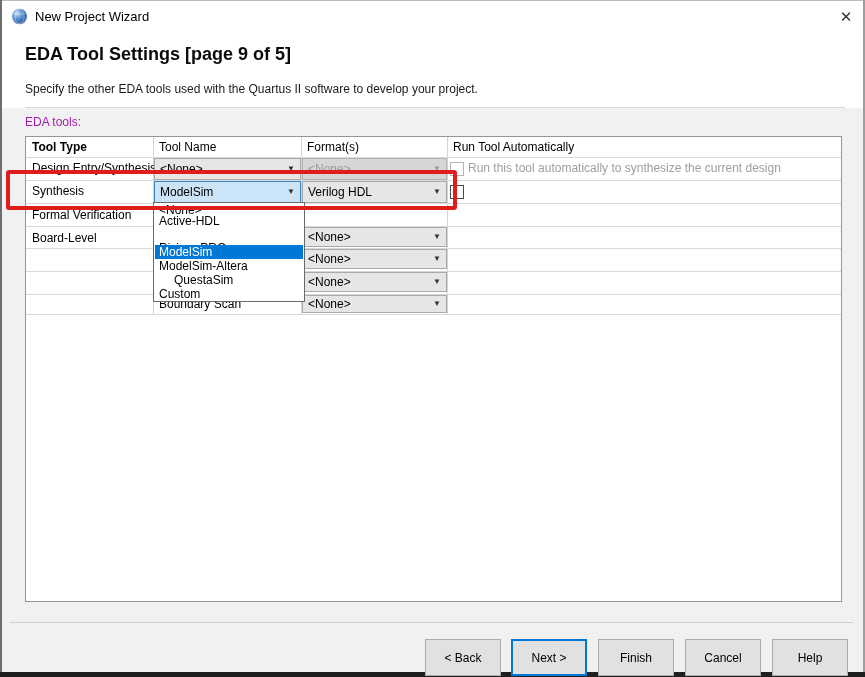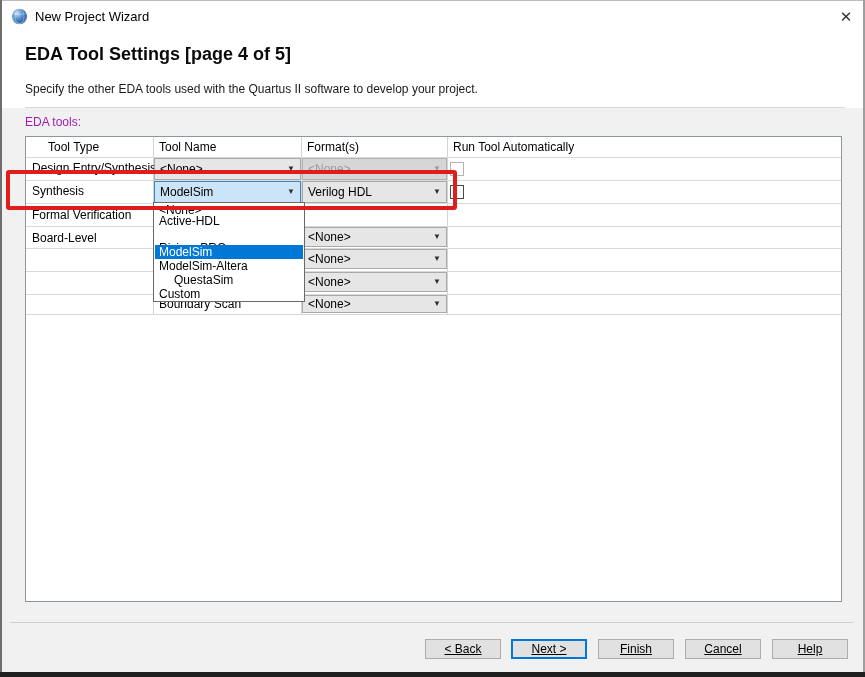--- a/index.html
+++ b/index.html
@@ -48,22 +48,22 @@
   .dd-list{left:153px;top:202px;width:152px;height:100px;background:#ffffff;border:1px solid #696969;
     box-sizing:border-box;z-index:5;}
   .dd-item{position:absolute;left:1px;right:1px;height:14px;line-height:14px;padding-left:4px;
     font-size:12px;color:#000;white-space:nowrap;}
   .dd-item.selected{background:#0078d7;color:#ffffff;}
   
   .annotation{left:6px;top:170px;width:451px;height:40px;border:4px solid #e01d1d;border-radius:3px;
     box-sizing:border-box;z-index:9;pointer-events:none;}
   
   .sep2{left:10px;top:622px;width:843px;height:1px;background:#cfcfcf;}
-  .btn{top:639px;width:76px;height:20px;background:#e1e1e1;border:1px solid #adadad;box-sizing:border-box;
-    display:flex;align-items:center;justify-content:center;font-size:12px;color:#000;text-decoration:underline;}
+  .btn{top:639px;width:76px;height:37px;background:#e1e1e1;border:1px solid #adadad;box-sizing:border-box;
+    display:flex;align-items:center;justify-content:center;font-size:12px;color:#000;}
   .btn.primary-focus{border:2px solid #0078d7;}
 </style>
 </head>
 <body>
 
 <div class="abs win-border-top"></div>
 <div class="abs win-border-left"></div>
 <div class="abs win-border-right"></div>
 <div class="abs win-border-bottom"></div>
 
@@ -82,56 +82,57 @@
     <path d="M8 1 A4.2 7 0 0 0 8 15" fill="none" stroke="#ffffff" stroke-opacity="0.5" stroke-width="0.6"></path>
     <path d="M8 1 A4.2 7 0 0 1 8 15" fill="none" stroke="#ffffff" stroke-opacity="0.5" stroke-width="0.6"></path>
   </svg>
   <span class="abs win-title">New Project Wizard</span>
   <div class="abs close-btn">
     <span>✕</span>
   </div>
 </div>
 
 <div class="abs header-band"></div>
-<div class="abs page-title">EDA Tool Settings [page 4 of 5]</div>
+<div class="abs page-title">EDA Tool Settings [page 9 of 5]</div>
 <div class="abs page-subtitle">Specify the other EDA tools used with the Quartus II software to develop your project.</div>
 <div class="abs sep1"></div>
 
 <div class="abs eda-label">EDA tools:</div>
 
 <div class="abs eda-table">
 
   <div class="abs vline" style="left:127px;"></div>
   <div class="abs vline" style="left:275px;"></div>
   <div class="abs vline" style="left:421px;"></div>
 
   <div class="abs hline" style="top:20px;"></div>
   <div class="abs hline" style="top:43px;"></div>
   <div class="abs hline" style="top:66px;"></div>
   <div class="abs hline" style="top:89px;"></div>
   <div class="abs hline" style="top:111px;"></div>
   <div class="abs hline" style="top:134px;"></div>
   <div class="abs hline" style="top:157px;"></div>
   <div class="abs hline" style="top:177px;"></div>
 
-  <div class="abs col-head" style="left:22px;">Tool Type</div>
+  <div class="abs col-head" style="left:6px;font-weight:bold;">Tool Type</div>
   <div class="abs col-head" style="left:133px;">Tool Name</div>
   <div class="abs col-head" style="left:281px;">Format(s)</div>
   <div class="abs col-head" style="left:427px;">Run Tool Automatically</div>
 
   <div class="abs cell-label" style="left:6px;top:24px;">Design Entry/Synthesis</div>
   <div class="abs combo" style="left:128px;top:21px;width:147px;height:22px;">
     <span>&lt;None&gt;</span>
     <span class="arr">▼</span>
   </div>
   <div class="abs combo disabled" style="left:276px;top:21px;width:145px;height:22px;">
     <span>&lt;None&gt;</span>
     <span class="arr">▼</span>
   </div>
   <div class="abs chk disabled" style="left:424px;top:25px;"></div>
+  <div class="abs run-label disabled" style="left:442px;top:24px;">Run this tool automatically to synthesize the current design</div>
 
   <div class="abs cell-label" style="left:6px;top:47px;">Synthesis</div>
   <div class="abs combo focused" style="left:128px;top:44px;width:147px;height:22px;">
     <span>ModelSim</span>
     <span class="arr">▼</span>
   </div>
   <div class="abs combo" style="left:276px;top:44px;width:145px;height:22px;">
     <span>Verilog HDL</span>
     <span class="arr">▼</span>
   </div>

